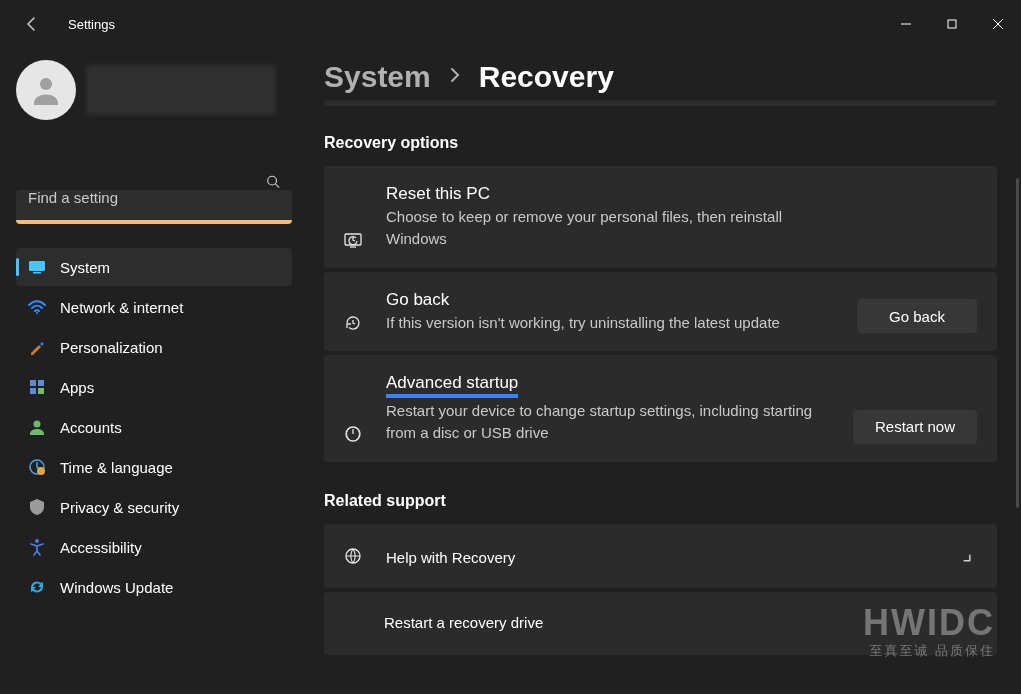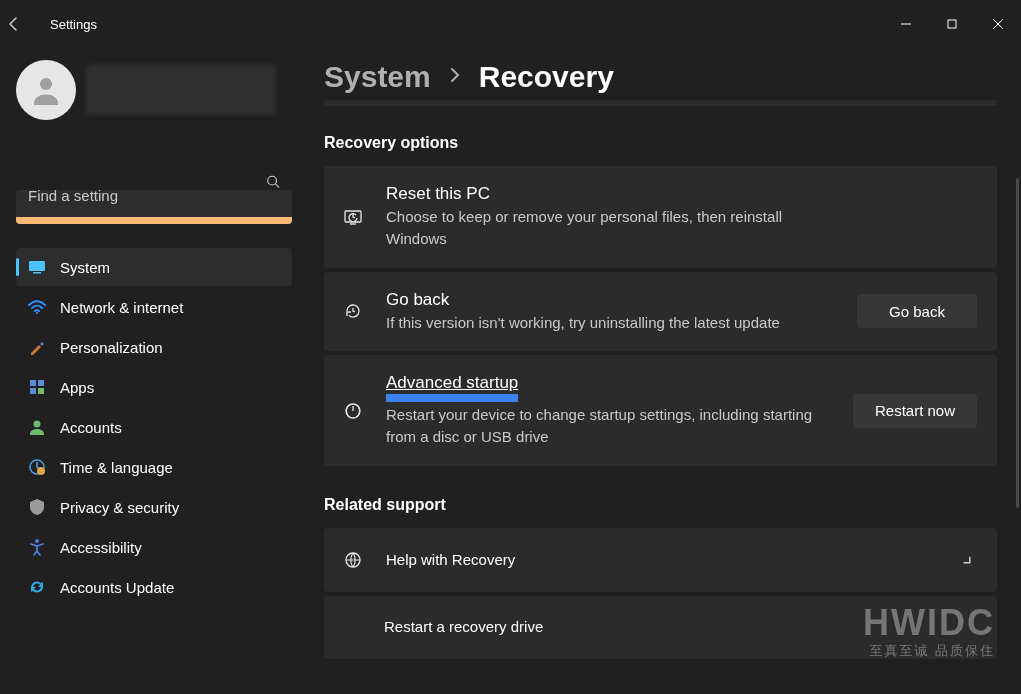--- a/index.html
+++ b/index.html
@@ -11,21 +11,21 @@
     font-size: 14px;
     position: relative;
   }
 
   
   .titlebar {
     height: 48px;
     display: flex;
     align-items: center;
     justify-content: space-between;
-    padding-left: 6px;
+    padding-left: 24px;
     gap: 8px;
   }
   .titlebar-left { display: flex; align-items: center; gap: 18px; }
   .back-btn {
     width: 16px; height: 16px;
     display: flex; align-items: center; justify-content: center;
     color: #cccccc;
     cursor: pointer;
   }
   .app-title { font-size: 13px; color: #ffffff; margin-left: 10px;}
@@ -76,21 +76,21 @@
   
   .search {
     position: relative;
     margin-bottom: 20px;
   }
   .search input {
     width: 100%;
     height: 34px;
     background: #2d2d2d;
     border: none;
-    border-bottom: 7px solid #fdba74;
+    border-bottom: 4px solid #fdba74;
     border-radius: 4px;
     padding: 0 36px 16px 12px;
     color: #ffffff;
     font-size: 15px;
     margin-top: 48px;
   }
   .search input::placeholder { color: #c9c9c9; }
   .search .search-icon {
     position: absolute; right: 12px; top: 50%; transform: translateY(-50%);
     color: #cfcfcf;
@@ -144,21 +144,21 @@
     font-size: 16px; font-weight: 600; color: #ffffff;
     margin-bottom: 14px;
   }
 
   
   .card {
     background: #2b2b2b;
     border-radius: 4px;
     padding: 18px 20px 18px 18px;
     display: flex;
-    align-items: center;
+    align-items: flex-end;
     gap: 22px;
     margin-bottom: 4px;
   }
   .card + .card { margin-top: 0;}
   .card-icon {
     width: 22px; display:flex; align-items:center; justify-content:center;
     color: #e6e6e6;
   }
   .card-icon svg { width: 20px; height: 20px; stroke: #e6e6e6; fill: none;}
   .card-body { flex: 1; }
@@ -181,23 +181,22 @@
     padding: 22px 20px 22px 18px;
   }
   .card.support .card-title { font-size: 15px; margin-bottom:0;}
   .expand-icon { color:#cfcfcf; transform: rotate(-45deg); margin-right:4px;}
   .card.sub {
     padding: 22px 20px 22px 60px;
   }
 
   .underline-red {
     display:inline-block;
-    border-bottom: 8px solid #3b82f6;
+    border-bottom: 4px solid #3b82f6;
     padding-bottom: 1px;
-    text-decoration: underline;
   }
 
   
   .watermark {
     position: absolute;
     right: 26px;
     bottom: 34px;
     text-align: right;
     pointer-events: none;
   }
@@ -348,21 +347,21 @@
             </svg>
         </span>
         <span>Accessibility</span>
       </div>
       <div class="nav-item">
         <span class="nav-icon">
           <svg viewBox="0 0 18 18">
               <path d="M3 9a6 6 0 0 1 10-4l2-1v5h-5l2-2a4 4 0 0 0-7 2M15 9a6 6 0 0 1-10 4l-2 1v-5h5l-2 2a4 4 0 0 0 7-2" fill="#2ea6e0"></path>
             </svg>
         </span>
-        <span>Accounts Update</span>
+        <span>Windows Update</span>
       </div>
     </div>
   </div>
 
   <div class="content">
     <div class="breadcrumb">
       <span class="bc-parent">System</span>
       <span class="bc-sep">
         <svg width="12" height="16" viewBox="0 0 12 16">
             <path d="M3 2l6 6-6 6" stroke="#b0b0b0" stroke-width="2" fill="none" stroke-linecap="round"></path>

